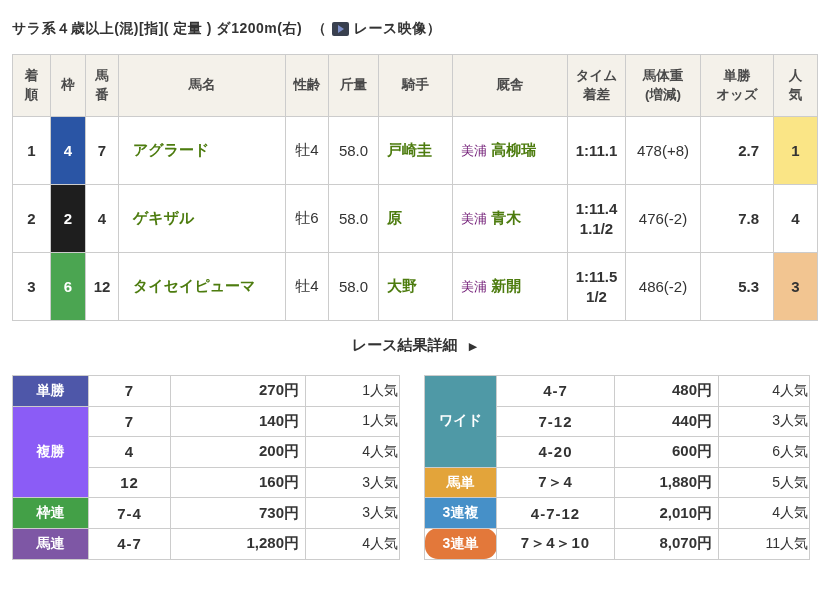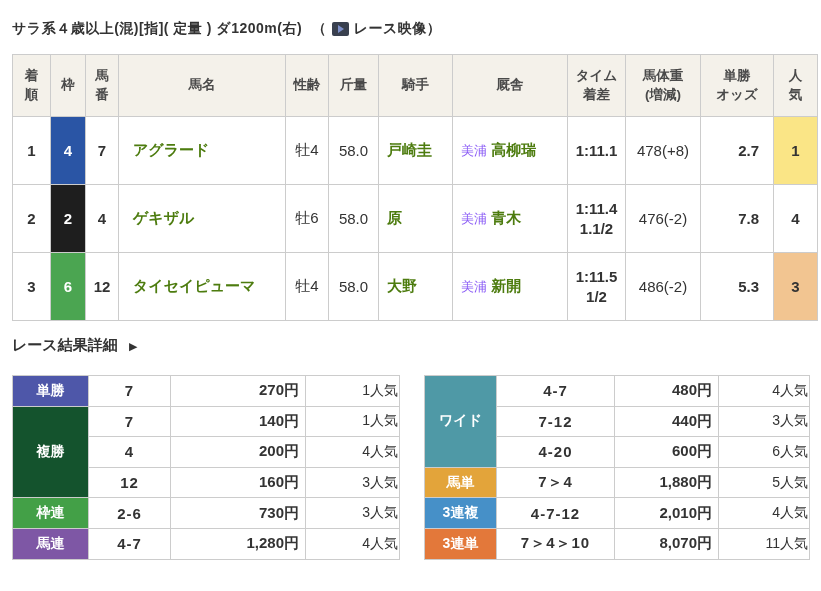--- a/index.html
+++ b/index.html
@@ -43,28 +43,28 @@
     background:#f4f1ea; color:#4a4a4a; font-size:13.5px; font-weight:bold;
     height:62px; white-space:pre-line; line-height:1.35;
   }
   .res td { height:68px; font-size:15px; }
   .res td.rank, .res td.umaban, .res td.ninki { font-weight:bold; }
   .res td.waku { color:#fff; font-weight:bold; }
   .res td.name { text-align:left; padding-left:14px; }
   .res td.jockey { text-align:left; padding-left:8px; }
   .res td.stable { text-align:left; padding-left:8px; }
   .res .lnk { color:#4d7c0f; font-weight:bold; cursor:pointer; }
-  .res .area { color:#8b5cf6; font-size:13px; font-weight:normal; }
+  .res .area { color:#701a75; font-size:13px; font-weight:normal; }
   .res td.time { font-weight:bold; white-space:pre-line; line-height:1.3; }
   .res td.bw { font-size:15px; }
   .res td.odds { font-weight:bold; text-align:right; padding-right:14px; }
 
   
   .detail-row {
-    width:805px; text-align:left; margin:15px 12px 20px 0;
+    width:805px; text-align:center; margin:15px 12px 20px 0;
     font-size:15px; font-weight:bold; color:#333;
   }
   .detail-link { cursor:pointer; }
   .detail-row .arrow { font-size:11px; margin-left:7px; color:#333; }
 
   
   .payouts { display:flex; gap:24px; }
   table.pay { border-collapse:collapse; table-layout:fixed; }
   .pay th, .pay td { border:1px solid #ccc; vertical-align:middle; }
   .pay th { color:#fff; font-size:14px; font-weight:bold; text-align:center; }
@@ -192,38 +192,38 @@
           <col style="width:94px">
       </colgroup>
       <tbody>
         <tr>
           <th style="background: rgb(78, 87, 169);">単勝</th>
           <td class="comb">7</td>
           <td class="payout">270円</td>
           <td class="ninki">1人気</td>
         </tr>
         <tr>
-          <th rowspan="3" style="background: #14532d;">複勝</th>
+          <th rowspan="3" style="background: #8b5cf6;">複勝</th>
           <td class="comb">7</td>
           <td class="payout">140円</td>
           <td class="ninki">1人気</td>
         </tr>
         <tr>
           <td class="comb">4</td>
           <td class="payout">200円</td>
           <td class="ninki">4人気</td>
         </tr>
         <tr>
           <td class="comb">12</td>
           <td class="payout">160円</td>
           <td class="ninki">3人気</td>
         </tr>
         <tr>
           <th style="background: rgb(67, 160, 71);">枠連</th>
-          <td class="comb">2-6</td>
+          <td class="comb">7-4</td>
           <td class="payout">730円</td>
           <td class="ninki">3人気</td>
         </tr>
         <tr>
           <th style="background: rgb(126, 87, 165); margin-left: 40px;">馬連</th>
           <td class="comb">4-7</td>
           <td class="payout">1,280円</td>
           <td class="ninki">4人気</td>
         </tr>
       </tbody>
@@ -259,21 +259,21 @@
           <td class="payout">1,880円</td>
           <td class="ninki">5人気</td>
         </tr>
         <tr>
           <th style="background: rgb(70, 144, 200);">3連複</th>
           <td class="comb">4-7-12</td>
           <td class="payout">2,010円</td>
           <td class="ninki">4人気</td>
         </tr>
         <tr>
-          <th style="background: rgb(227, 120, 58);">3連単</th>
+          <th style="background: rgb(227, 120, 58); border-radius: 13px;">3連単</th>
           <td class="comb">7＞4＞10</td>
           <td class="payout">8,070円</td>
           <td class="ninki">11人気</td>
         </tr>
       </tbody>
     </table>
 
   </div>
 </div>
 

